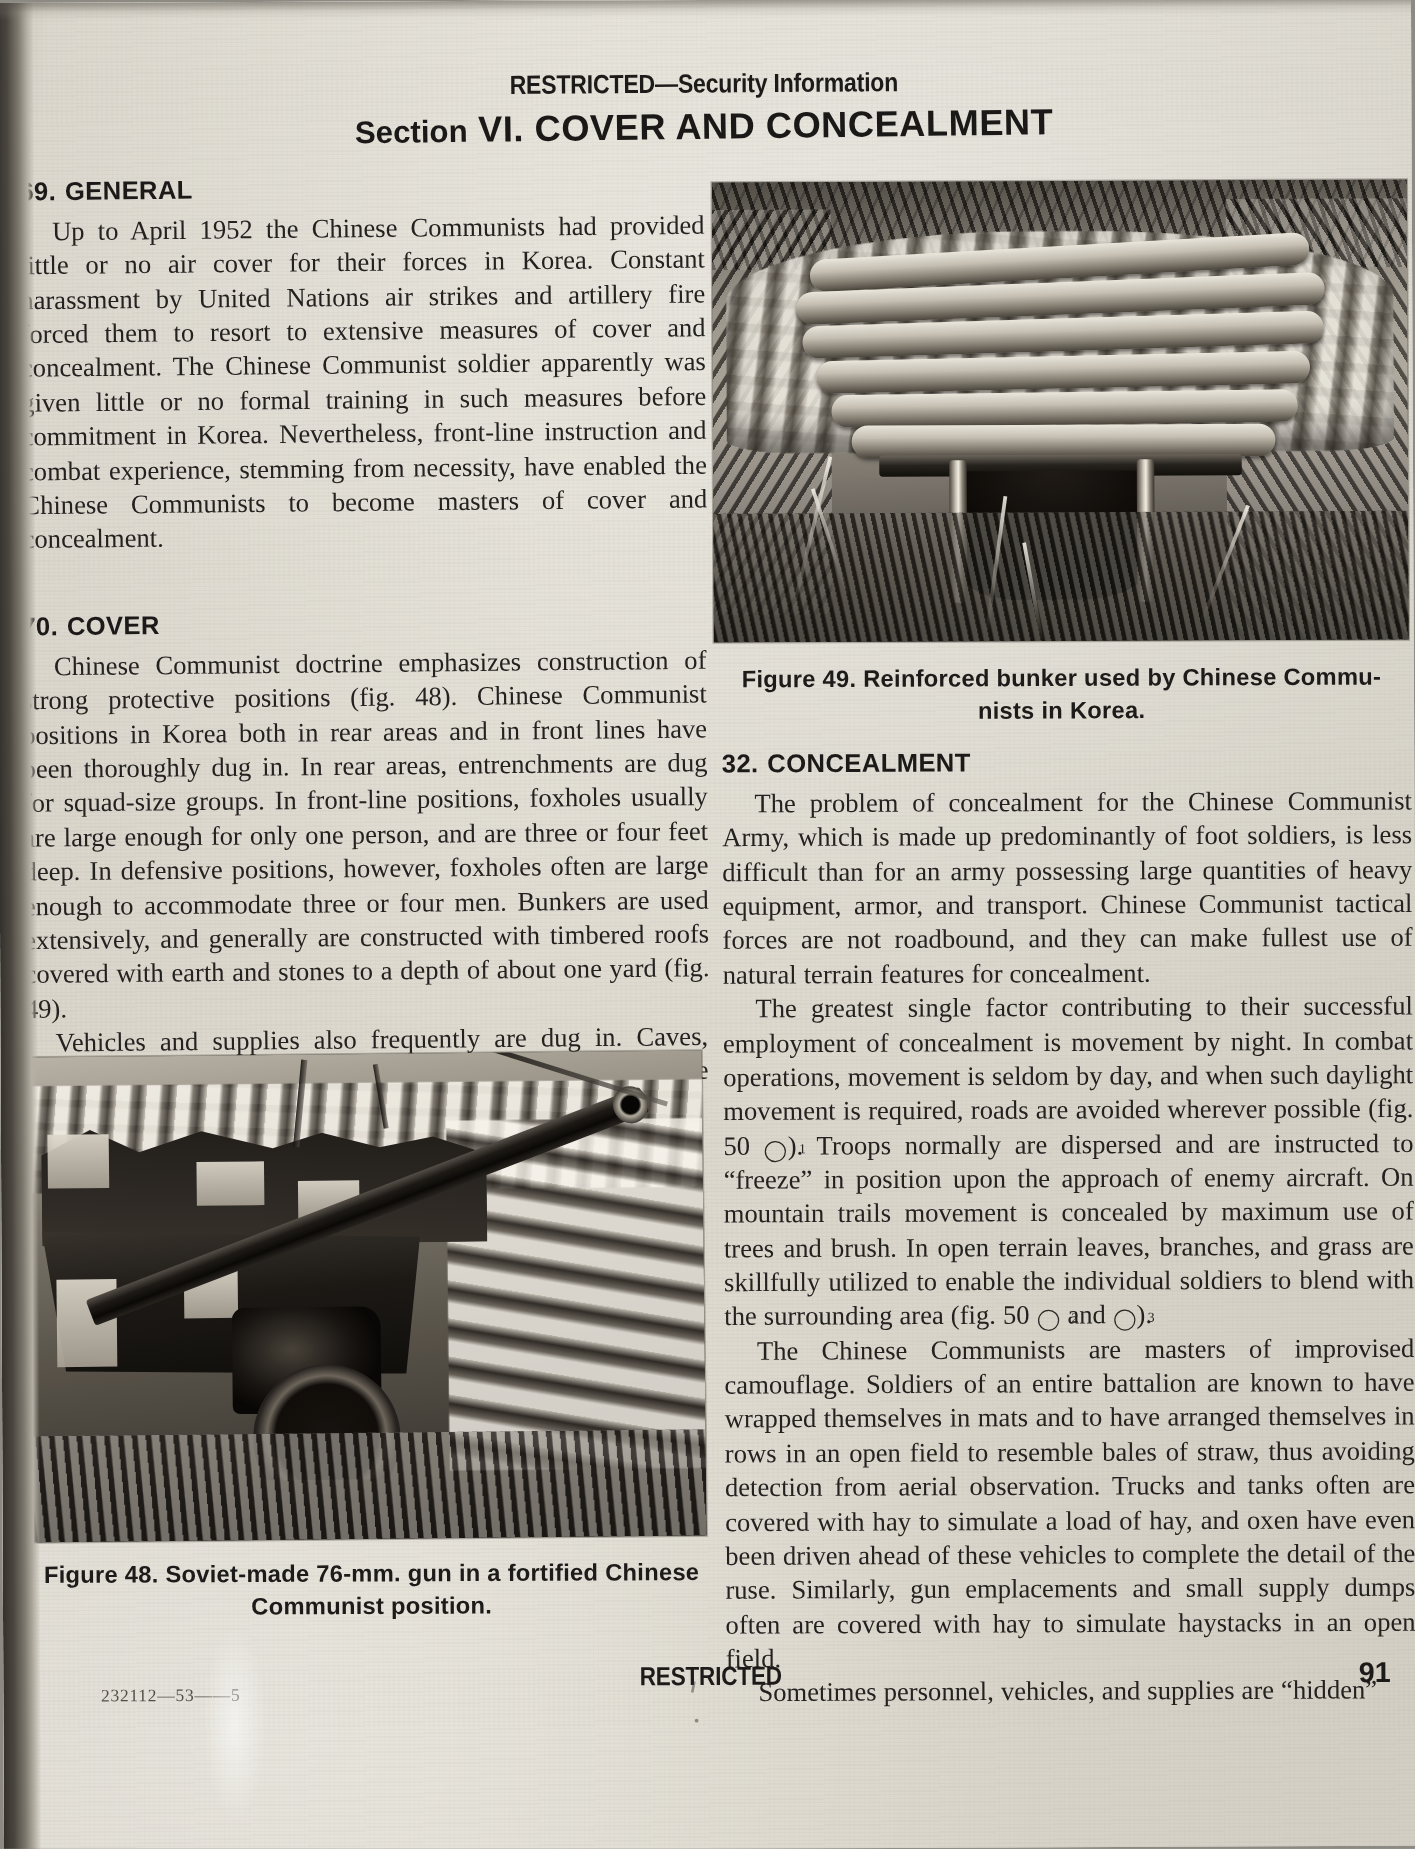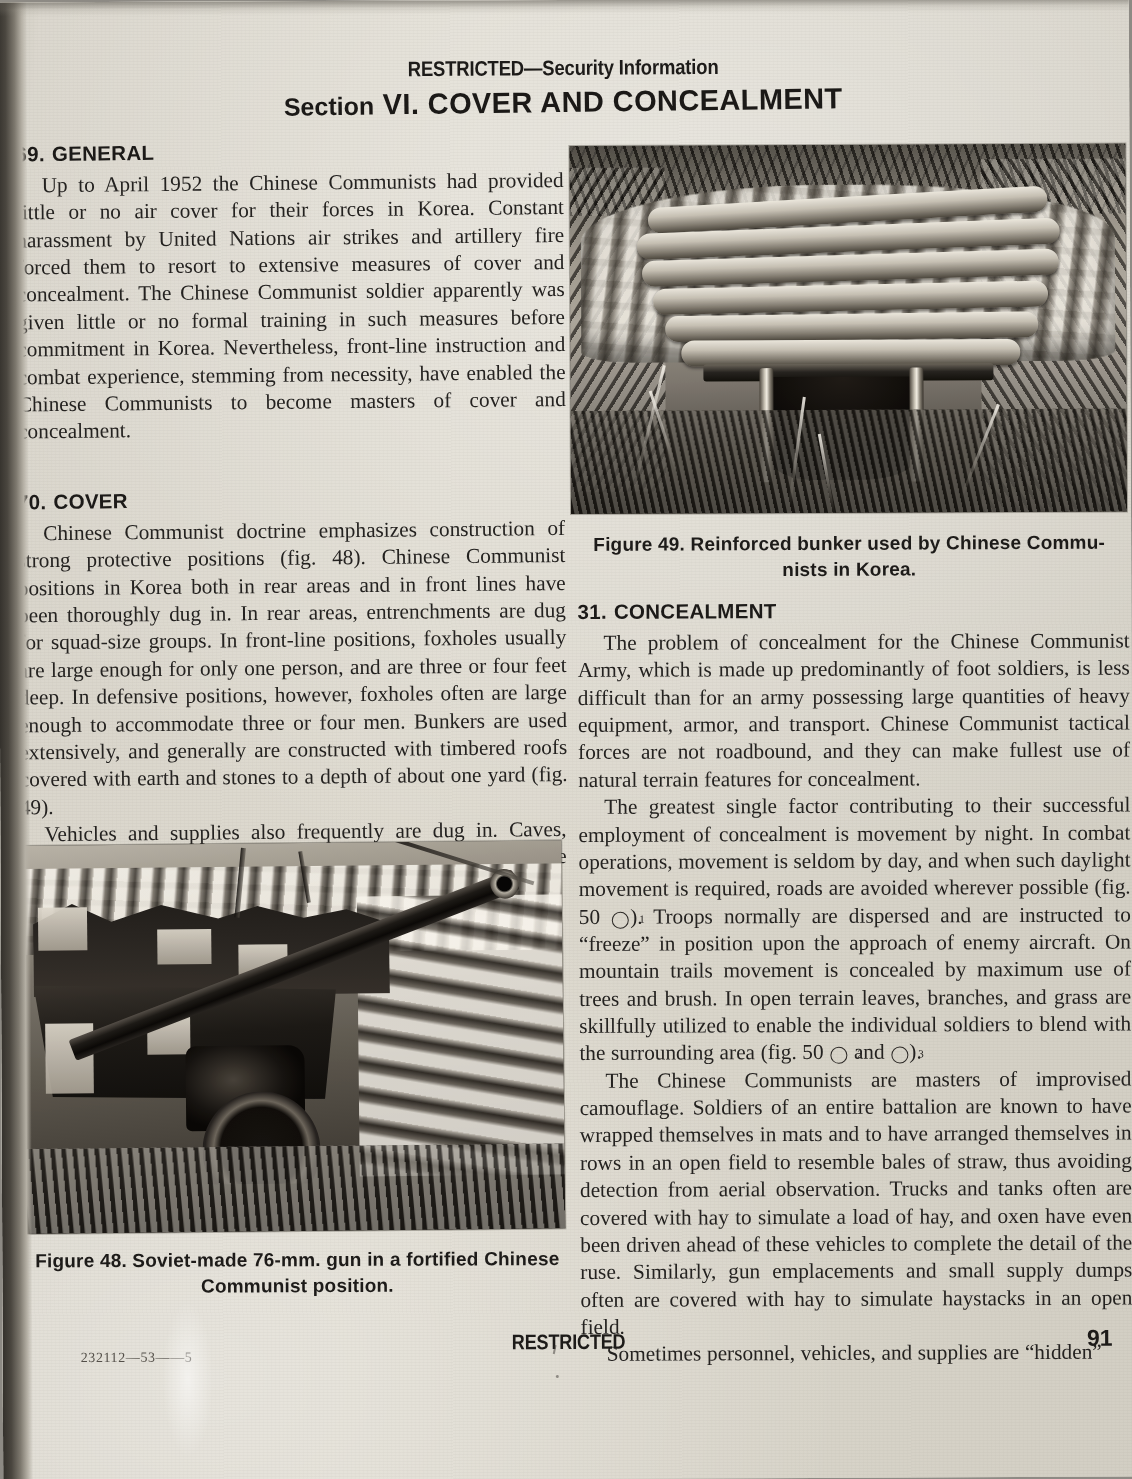--- a/index.html
+++ b/index.html
@@ -390,21 +390,21 @@
 
       <h2 class="heading">
         <span class="num">70.</span><span>COVER</span>
       </h2>
       <p class="body">Chinese Communist doctrine emphasizes construction of strong protective positions (fig. 48).  Chinese Communist positions in Korea both in rear areas and in front lines have been thoroughly dug in.  In rear areas, entrenchments are dug for squad-size groups.  In front-line positions, foxholes usually are large enough for only one person, and are three or four feet deep.  In defensive positions, however, foxholes often are large enough to accommodate three or four men.  Bunkers are used extensively, and generally are constructed with timbered roofs covered with earth and stones to a depth of about one yard (fig. 49).</p>
       <p class="body">Vehicles and supplies also frequently are dug in.  Caves, cliffs, and reverse slopes are used extensively for the concealment of both vehicles and supplies.</p>
     </div>
 
     <div class="col-right" style="top:600px;">
       <h2 class="heading">
-        <span class="num">31.</span><span>CONCEALMENT</span>
+        <span class="num">32.</span><span>CONCEALMENT</span>
       </h2>
       <p class="body">The problem of concealment for the Chinese Communist Army, which is made up predominantly of foot soldiers, is less difficult than for an army possessing large quantities of heavy equipment, armor, and transport.  Chinese Communist tactical forces are not roadbound, and they can make fullest use of natural terrain features for concealment.</p>
 
       <p class="body">
         <span>The greatest single factor contributing to their successful employment of concealment is movement by night.  In combat operations, movement is seldom by day, and when such daylight movement is required, roads are avoided wherever possible (fig. 50 </span><span class="circled">1</span><span>).  Troops normally are dispersed and are instructed to “freeze” in position upon the approach of enemy aircraft.  On mountain trails movement is concealed by maximum use of trees and brush.  In open terrain leaves, branches, and grass are skillfully utilized to enable the individual soldiers to blend with the surrounding area (fig. 50 </span><span class="circled">2</span><span> and </span><span class="circled">3</span><span>).</span>
       </p>
 
       <p class="body">The Chinese Communists are masters of improvised camouflage.  Soldiers of an entire battalion are known to have wrapped themselves in mats and to have arranged themselves in rows in an open field to resemble bales of straw, thus avoiding detection from aerial observation.  Trucks and tanks often are covered with hay to simulate a load of hay, and oxen have even been driven ahead of these vehicles to complete the detail of the ruse.  Similarly, gun emplacements and small supply dumps often are covered with hay to simulate haystacks in an open field.</p>
       <p class="body">Sometimes personnel, vehicles, and supplies are “hidden”</p>
     </div>

